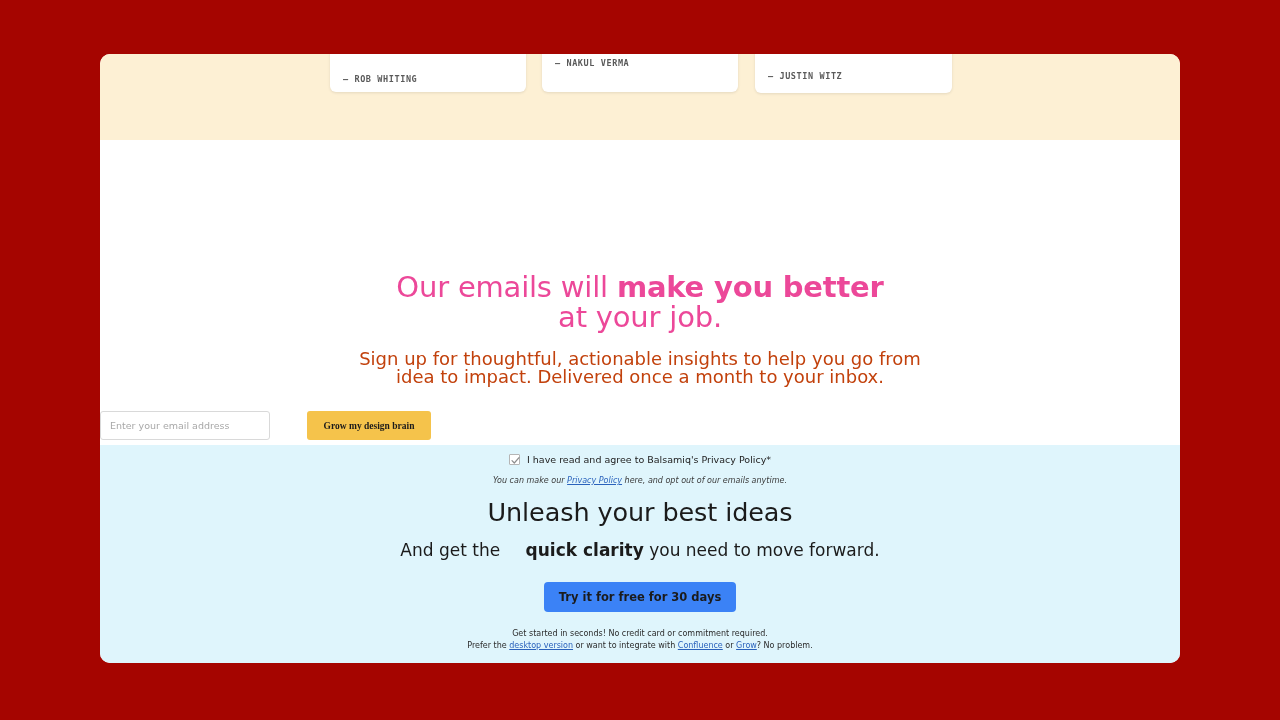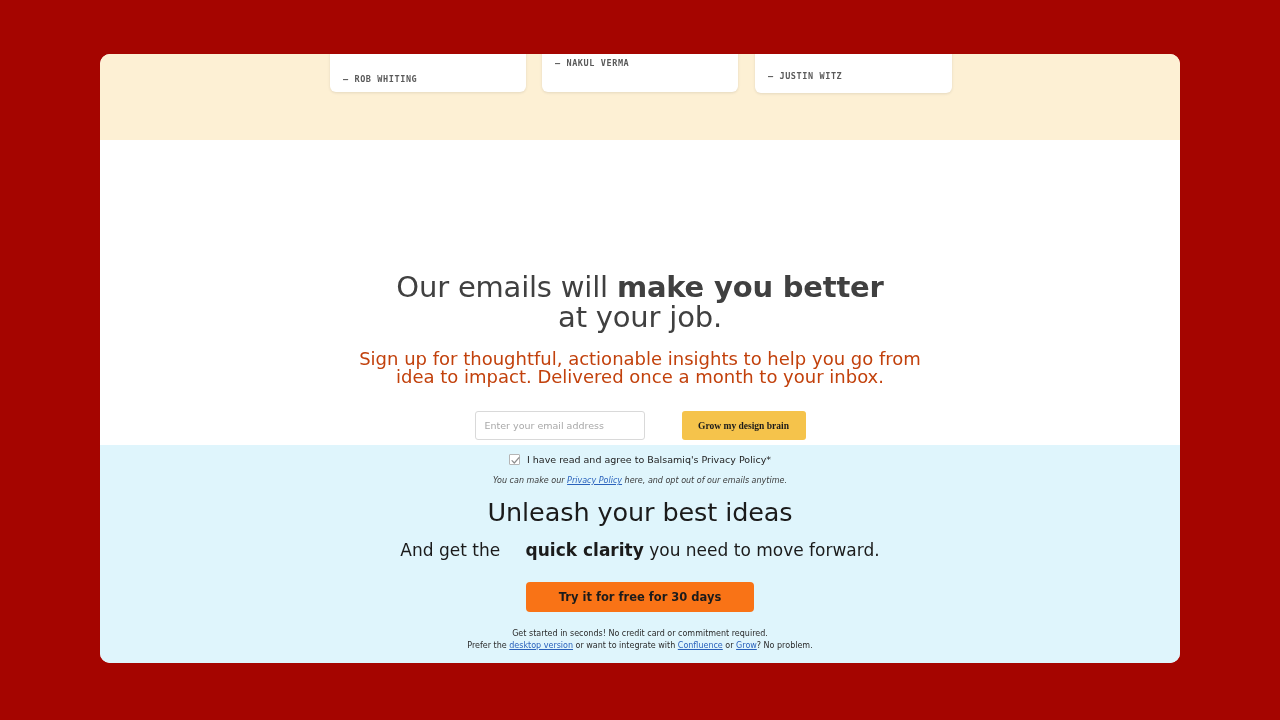--- a/index.html
+++ b/index.html
@@ -65,37 +65,37 @@
   .newsletter {
     height: 305px;
     background: #ffffff;
     text-align: center;
     padding-top: 132px;
   }
 
   .nl-heading {
     font-size: 29px;
     line-height: 30px;
-    color: #404040;
+    color: #ec4899;
     font-weight: normal;
     letter-spacing: -0.2px;
   }
   .nl-heading b { font-weight: bold; }
 
   .nl-sub {
     margin-top: 18px;
     font-size: 18px;
     line-height: 17.5px;
     color: #c2410c;
   }
 
   .nl-form {
     margin-top: 26px;
     display: flex;
-    justify-content: center;
+    justify-content: flex-start;
     align-items: stretch;
     gap: 16px;
   }
 
   .email-input {
     width: 170px;
     height: 29px;
     border: 1px solid #d9d9d9;
     border-radius: 3px;
     background: #fff;
@@ -174,23 +174,23 @@
 
   .cta-sub {
     margin-top: 13px;
     font-size: 17px;
     color: #1b1b1b;
   }
   .cta-sub b { font-weight: bold; margin-left: 20px; }
 
   .try-btn {
     margin-top: 22px;
-    width: 228px;
+    width: 192px;
     height: 30px;
-    background: #f97316;
+    background: #3b82f6;
     border: none;
     border-radius: 4px;
     font-family: "DejaVu Sans", "Liberation Sans", sans-serif;
     font-size: 11.5px;
     font-weight: bold;
     color: #1b1b1b;
     cursor: pointer;
   }
 
   .cta-note {

